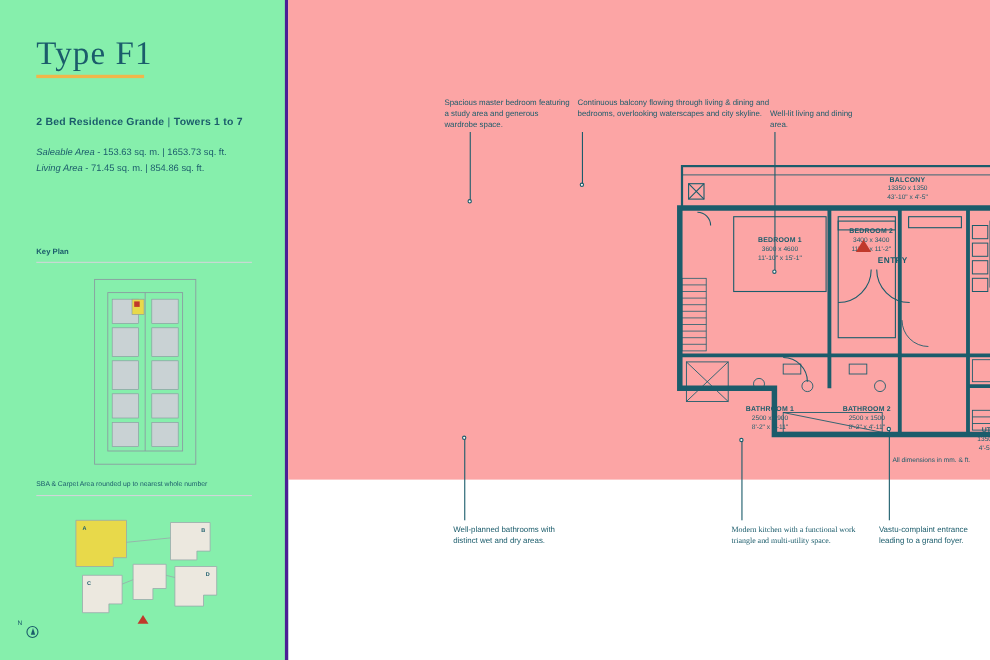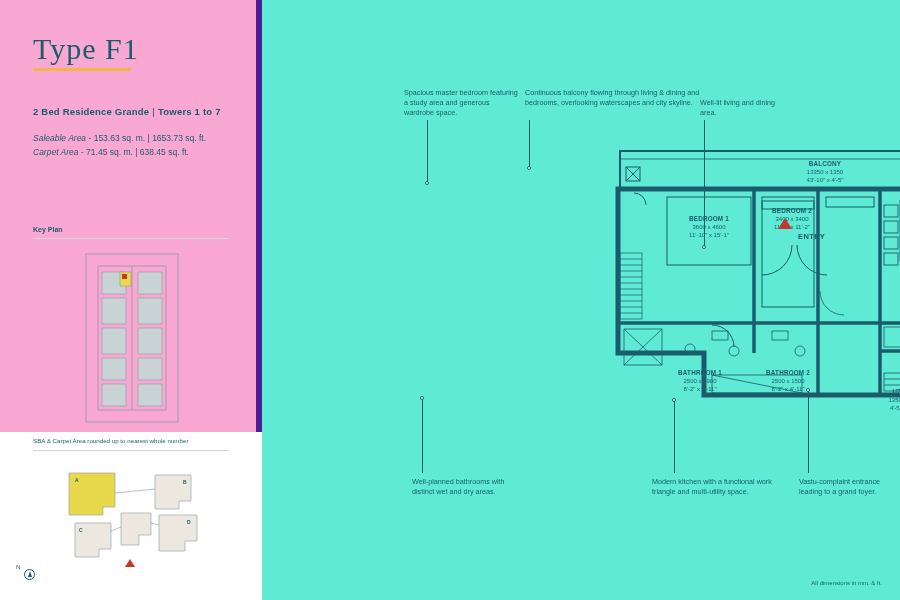--- a/index.html
+++ b/index.html
@@ -9,27 +9,27 @@
     font-family: "Liberation Sans", sans-serif;
     background: #ffffff;
     color: #1b5c6b;
     overflow: hidden;
     position: relative;
   }
   .page { position:absolute; inset:0; }
 
   
   .left-panel {
-    position:absolute; left:0; top:0; width:262px; height:432px;
-    background:#f9a8d4;
-    border-right:6px solid #4c1d95;
+    position:absolute; left:0; top:0; width:262px; height:600px;
+    background:#86efac;
+    border-right:3px solid #4c1d95;
   }
   .right-panel {
-    position:absolute; left:262px; top:0; width:638px; height:600px;
-    background:#5eead4;
+    position:absolute; left:262px; top:0; width:638px; height:436px;
+    background:#fca5a5;
   }
 
   .title {
     position:absolute; left:33px; top:32px;
     font-family:"Liberation Serif", serif;
     font-size:30px; letter-spacing:1px; color:#1b5c6b;
     font-weight:400;
   }
   .title-rule {
     position:absolute; left:33px; top:68px; width:98px; height:3px; background:#f0b64a;
@@ -124,24 +124,24 @@
     </div>
 
     <div class="areas">
       <div class="row">
         <span class="lbl">Saleable Area</span>
         <span>- 153.63 sq. m.</span>
         <span>|</span>
         <span>1653.73 sq. ft.</span>
       </div>
       <div class="row">
-        <span class="lbl">Carpet Area</span>
+        <span class="lbl">Living Area</span>
         <span>- 71.45 sq. m.</span>
         <span>|</span>
-        <span>638.45 sq. ft.</span>
+        <span>854.86 sq. ft.</span>
       </div>
     </div>
 
 
     <div class="keyplan-label">Key Plan</div>
     <div class="hr1"></div>
 
     <div class="keyplan-box">
       <svg width="108" height="175" viewBox="0 0 108 175">
         <g stroke="#8a9ba0" stroke-width="0.8" fill="none">
@@ -195,21 +195,21 @@
     <div class="north-circle"></div>
     <div class="north-needle"></div>
   </div>
 
   <div class="right-panel">
 
     <div class="anno" style="left:142px; top:88px; width:115px;">Spacious master bedroom featuring a study area and generous wardrobe space.</div>
     <div class="anno" style="left:263px; top:88px; width:190px;">Continuous balcony flowing through living &amp; dining and bedrooms, overlooking waterscapes and city skyline.</div>
     <div class="anno" style="left:438px; top:98px; width:90px;">Well-lit living and dining area.</div>
     <div class="anno" style="left:150px; top:477px; width:115px;">Well-planned bathrooms with distinct wet and dry areas.</div>
-    <div class="anno" style="left:390px; top:477px; width:125px;">Modern kitchen with a functional work triangle and multi-utility space.</div>
+    <div class="anno" style="left:403px; top:477px; width:125px;font-family:Liberation Serif, serif;">Modern kitchen with a functional work triangle and multi-utility space.</div>
     <div class="anno" style="left:537px; top:477px; width:95px;">Vastu-complaint entrance leading to a grand foyer.</div>
 
     <div class="leader v" style="left:165px; top:120px; height:63px;"></div>
     <div class="dot" style="left:163px; top:181px;"></div>
 
     <div class="leader v" style="left:267px; top:120px; height:48px;"></div>
     <div class="dot" style="left:265px; top:166px;"></div>
 
     <div class="leader v" style="left:442px; top:120px; height:127px;"></div>
     <div class="dot" style="left:440px; top:245px;"></div>

